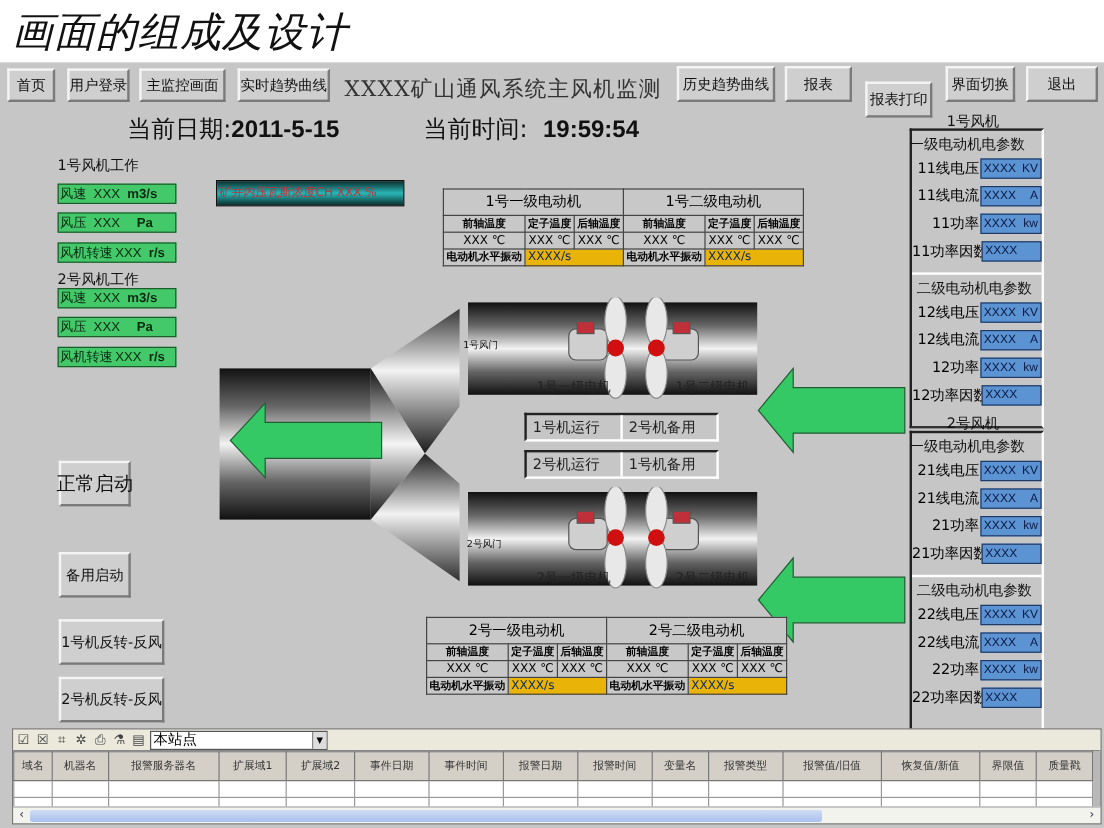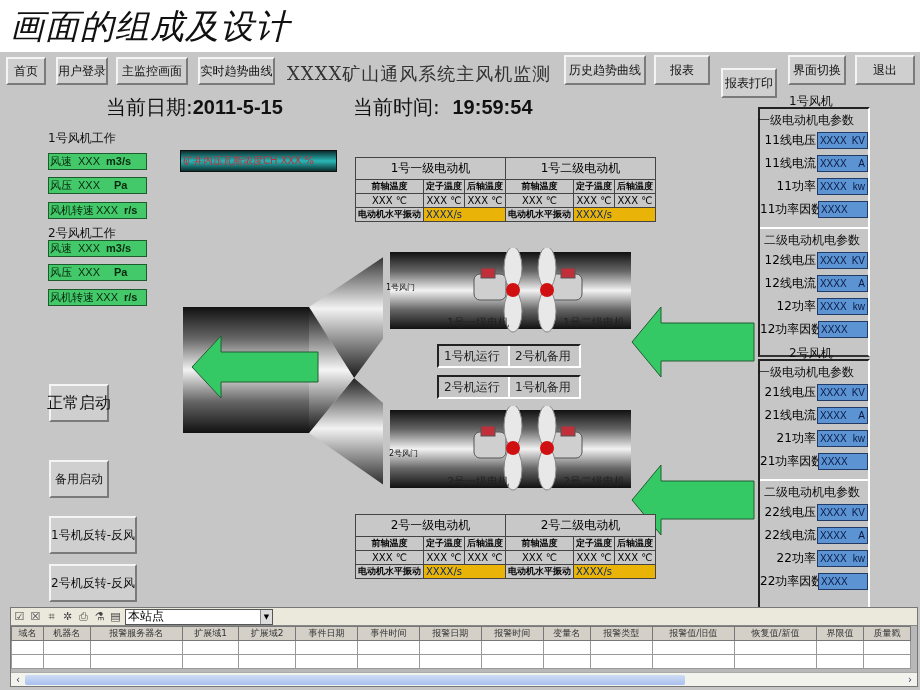--- a/index.html
+++ b/index.html
@@ -17,38 +17,38 @@
   .scroller { position: absolute; left: 180px; top: 98px; width: 157px; height: 22px; background: linear-gradient(180deg, #0b2e2e 0%, #2ab7b7 50%, #0b2e2e 100%); border: 1px solid #111; font-size: 10px; color: #c0303a; line-height: 20px; white-space: nowrap; overflow: hidden; padding-left: 2px; }
   .motor-table { position: absolute; border-collapse: collapse; background: #c8c8c8; font-size: 10px; }
   .motor-table td { border: 1px solid #444; text-align: center; height: 14px; padding: 0 2px; white-space: nowrap; }
   .motor-table .head td { font-size: 12px; height: 22px; }
   .motor-table .sub td { font-weight: bold; font-size: 9px; }
   .motor-table .vib-label { font-weight: bold; font-size: 9px; text-align: left; }
   .motor-table .vib-val { background: #eab308; color: #0a2a66; text-align: left; }
   .pipe { position: absolute; background: linear-gradient(180deg, #111 0%, #666 25%, #f2f2f2 50%, #666 75%, #111 100%); }
   .cone { position: absolute; }
   .arrow { position: absolute; }
-  .status-row { position: absolute; left: 437px; width: 144px; height: 24px; display: flex; border-top: 2px solid #222; border-left: 2px solid #222; border-right: 2px solid #fff; border-bottom: 2px solid #fff; }
+  .status-row { position: absolute; left: 437px; width: 162px; height: 24px; display: flex; border-top: 2px solid #222; border-left: 2px solid #222; border-right: 2px solid #fff; border-bottom: 2px solid #fff; }
   .status-row span { flex: 1; font-size: 12px; color: #222; display: flex; align-items: flex-end; padding-left: 5px; padding-bottom: 1px; }
   .status-row span + span { border-left: 2px solid #fff; }
   .motor-label { position: absolute; font-size: 11px; color: #222; }
   .pipe-tag { position: absolute; font-size: 8px; color: #111; }
   .side-panel { position: absolute; left: 758px; width: 112px; border: 2px solid #222; border-right-color: #fff; border-bottom-color: #333; }
   .side-panel .sec-title { font-size: 12px; color: #111; padding-left: 0; margin-top: 3px; white-space: nowrap; margin-left: -2px; }
   .param { display: flex; align-items: center; height: 23px; }
   .param .lbl { width: 58px; font-size: 12px; text-align: right; padding-right: 1px; white-space: nowrap; }
   .param .box { width: 52px; height: 17px; background: #5b93d3; border: 1px solid #223a66; font-size: 10px; color: #0b1a44; display: flex; justify-content: space-between; align-items: center; padding: 0 2px; font-family: "Liberation Sans", sans-serif; }
   .side-divider { height: 0; border-top: 2px solid #fff; margin: 6px 0 2px; }
   .alarm { position: absolute; left: 10px; top: 555px; width: 908px; height: 80px; background: #b8b8b8; border: 1px solid #777; }
   .alarm .tb { height: 18px; background: #ebe9dc; display: flex; align-items: center; padding-left: 2px; gap: 3px; border-bottom: 1px solid #888; }
   .alarm .tb .ic { width: 13px; height: 13px; font-size: 11px; line-height: 13px; text-align: center; color: #444; }
   .station { width: 148px; height: 16px; background: #fff; border: 1px solid #555; font-size: 12px; display: flex; justify-content: space-between; align-items: center; padding-left: 2px; }
   .station .dd { width: 12px; height: 14px; background: #ddd; border-left: 1px solid #888; font-size: 7px; text-align: center; line-height: 14px; }
   .grid { border-collapse: collapse; width: 900px; background: #fff; font-size: 9px; }
-  .grid th { background: #d4d0c8; border: 1px solid #777; font-weight: normal; height: 14px; color: #333; }
+  .grid th { background: #d4d0c8; border: 1px solid #777; font-weight: normal; height: 24px; color: #333; }
   .grid td { border: 1px solid #999; height: 14px; }
   .hscroll { position: absolute; left: 0; bottom: 0; width: 906px; height: 14px; background: #f3f3ee; border-top: 1px solid #aaa; }
   .hscroll .thumb { position: absolute; left: 14px; top: 2px; width: 660px; height: 10px; background: linear-gradient(180deg, #cfdcf4, #a9c1ee); border-radius: 2px; }
   .hscroll .l, .hscroll .r { position: absolute; top: 0; width: 14px; height: 13px; font-size: 10px; line-height: 13px; text-align: center; color: #335; }
   .hscroll .l { left: 0; } .hscroll .r { right: 0; }
 </style>
 </head>
 <body>
 
 <div class="slide-title">画面的组成及设计</div>
@@ -78,21 +78,21 @@
   <div class="green-box" style="top:125px;"><span>风压</span><span class="val">XXX</span><span class="unit" style="margin-left:14px;">Pa</span></div>
   <div class="green-box" style="top:150px;"><span>风机转速</span><span class="val" style="margin-left:2px;">XXX</span><span class="unit">r/s</span></div>
 
   <div class="fan-label" style="left:48px;top:173px;">2号风机工作</div>
   <div class="green-box" style="top:188px;"><span>风速</span><span class="val">XXX</span><span class="unit">m3/s</span></div>
   <div class="green-box" style="top:212px;"><span>风压</span><span class="val">XXX</span><span class="unit" style="margin-left:14px;">Pa</span></div>
   <div class="green-box" style="top:237px;"><span>风机转速</span><span class="val" style="margin-left:2px;">XXX</span><span class="unit">r/s</span></div>
 
   <div class="scroller">矿井内压瓦斯浓度CH   XXX %</div>
 
-  <table class="motor-table" style="left:355px;top:105px;width:290px;">
+  <table class="motor-table" style="left:369px;top:105px;width:290px;">
     <tbody>
         <tr class="head">
       <td colspan="3">1号一级电动机</td>
       <td colspan="3">1号二级电动机</td>
     </tr>
     <tr class="sub">
       <td>前轴温度</td>
           <td>定子温度</td>
           <td>后轴温度</td>
       <td>前轴温度</td>

